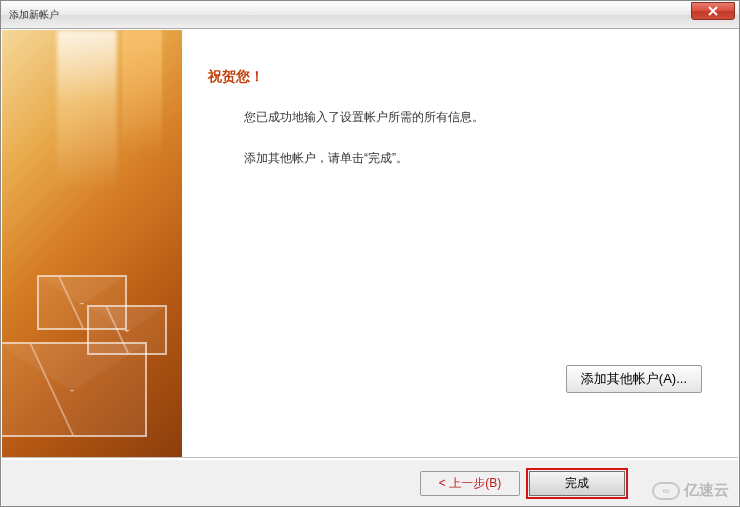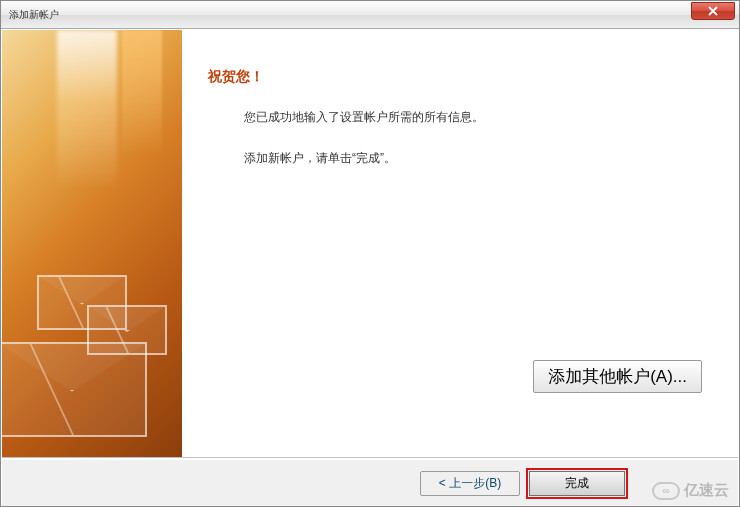--- a/index.html
+++ b/index.html
@@ -138,21 +138,21 @@
       color: #333;
       margin-left: 36px;
       margin-bottom: 22px;
       line-height: 1.6;
     }
     .add-other-btn {
       position: absolute;
       right: 36px;
       bottom: 64px;
       padding: 4px 14px;
-      font-size: 17px;
+      font-size: 13px;
       background: linear-gradient(to bottom, #fdfdfd, #e5e5e5);
       border: 1px solid #9a9a9a;
       border-radius: 2px;
       cursor: pointer;
       font-family: inherit;
     }
     .button-bar {
       position: absolute;
       bottom: 0;
       left: 1px;
@@ -169,21 +169,21 @@
       min-width: 100px;
       padding: 3px 12px;
       font-size: 12px;
       background: linear-gradient(to bottom, #fdfdfd, #e3e3e3);
       border: 1px solid #9a9a9a;
       border-radius: 2px;
       font-family: inherit;
       cursor: pointer;
     }
     .nav-btn[disabled] {
-      color: #0c4a6e;
+      color: #b91c1c;
       cursor: default;
       background: #f0f0f0;
     }
     .finish-wrap {
       border: 2px solid #d11616;
       padding: 1px;
       display: inline-block;
     }
     .finish-btn {
       min-width: 96px;
@@ -236,21 +236,21 @@
 
   <div class="content-area">
     <div class="side-graphic">
       <div class="envelope env1"></div>
       <div class="envelope env2"></div>
       <div class="envelope env3"></div>
     </div>
     <div class="main-text">
       <div class="congrats-heading">祝贺您！</div>
       <div class="info-line">您已成功地输入了设置帐户所需的所有信息。</div>
-      <div class="info-line">添加新帐户，请单击“完成”。</div>
+      <div class="info-line">添加其他帐户，请单击“完成”。</div>
       <button class="add-other-btn">添加其他帐户(A)...</button>
     </div>
   </div>
 
   <div class="button-bar">
     <button class="nav-btn" disabled="">&lt; 上一步(B)</button>
     <span class="finish-wrap">
       <button class="finish-btn">完成</button>
     </span>
   </div>

